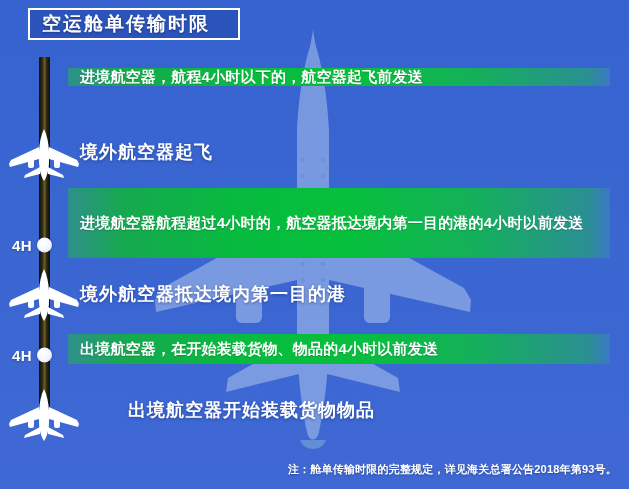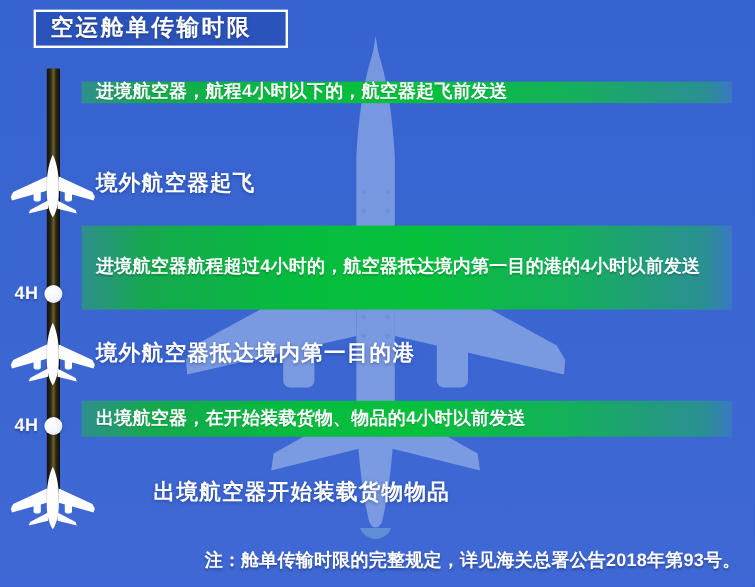--- a/index.html
+++ b/index.html
@@ -119,21 +119,21 @@
     white-space:nowrap;
     text-shadow:0 1px 3px rgba(10,30,90,.45);
   }
 
   
   .footer-note{
     position:absolute;
     right:12px;
     bottom:12px;
     color:#ffffff;
-    font-size:15px;
+    font-size:11px;
     font-weight:bold;
     letter-spacing:.2px;
     text-shadow:0 1px 2px rgba(0,0,0,.3);
   }
 </style>
 </head>
 <body>
 
 <div id="poster">
 

